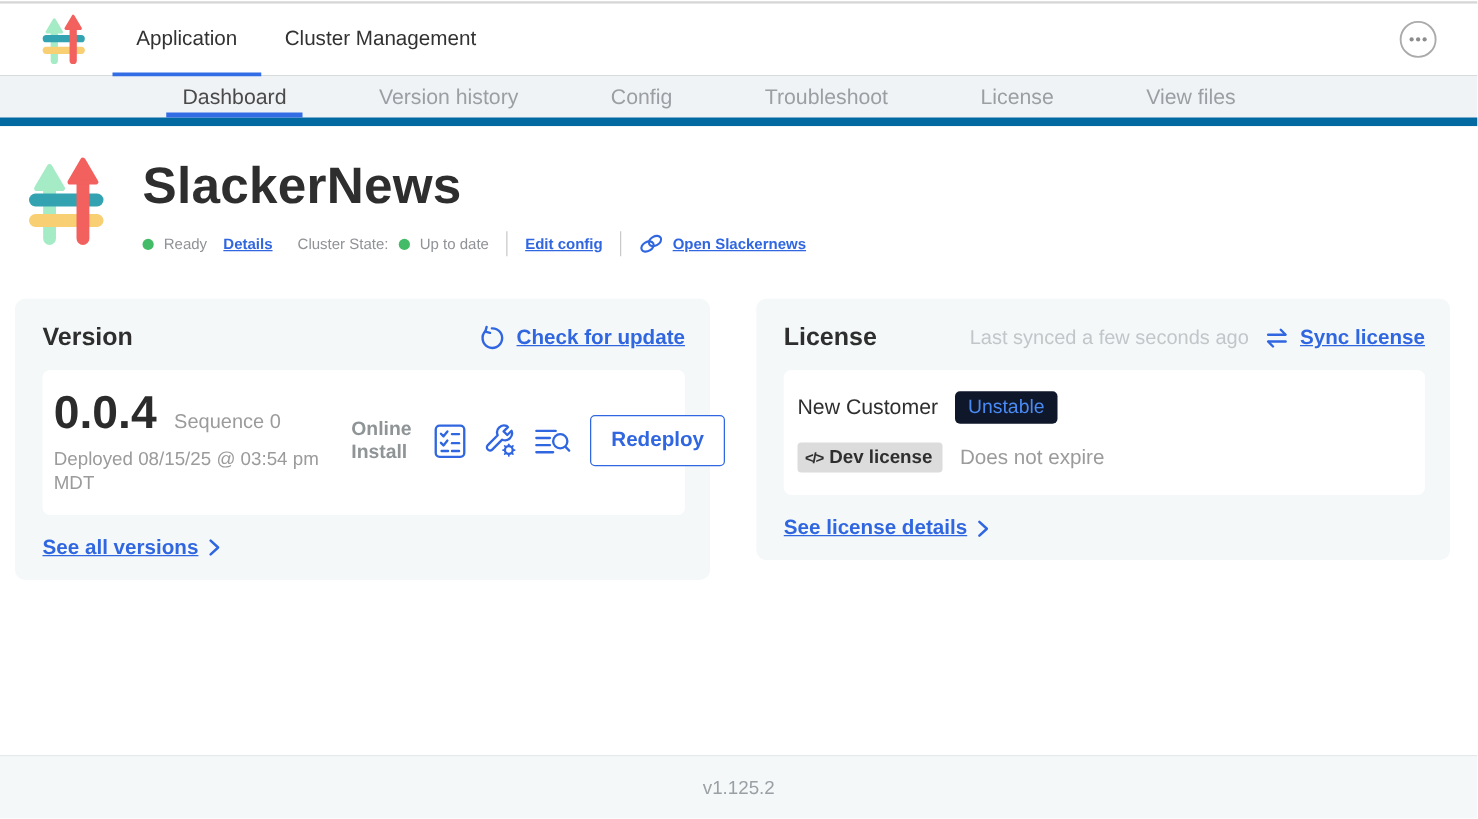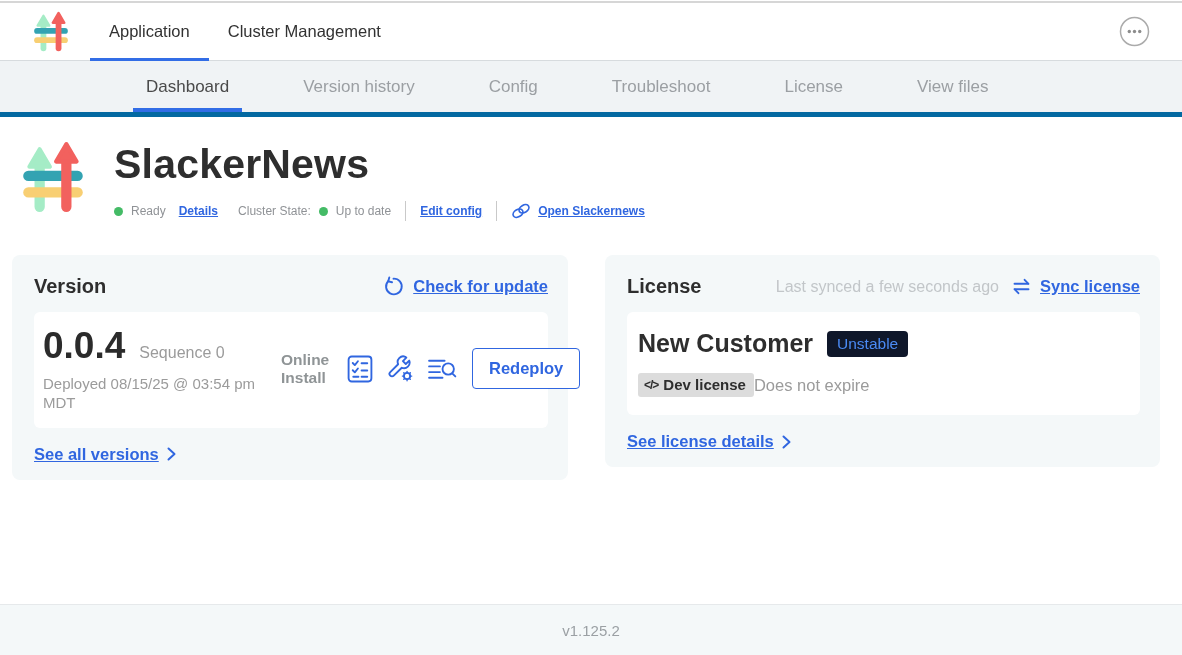--- a/index.html
+++ b/index.html
@@ -22,21 +22,21 @@
   .browser-strip{height:3px;background:#fff;border-bottom:2px solid #d6d6d6;flex:none;}
   
   .app-header{height:58px;background:#fff;border-bottom:1px solid #d7dbde;display:flex;align-items:stretch;padding-left:33px;flex:none;}
   .brand{display:flex;align-items:center;}
   .header-tabs{display:flex;margin-left:21px;}
   .header-tab{position:relative;display:flex;align-items:center;padding:0 19px;font-size:16.5px;color:var(--dark);cursor:pointer;}
   .header-tab.active::after{content:"";position:absolute;left:0;right:0;bottom:-1px;height:3px;background:var(--underline-blue);}
   .header-right{margin-left:auto;display:flex;align-items:center;padding-right:32px;}
   .ellipsis-btn{width:31px;height:31px;border-radius:50%;background:#fff;border:none;cursor:pointer;display:flex;align-items:center;justify-content:center;padding:0;}
   
-  .subnav{height:56px;background:var(--subnav-bg);border-bottom:5px solid #0369a1;display:flex;padding-left:146px;gap:74px;flex:none;}
+  .subnav{height:40px;background:var(--subnav-bg);border-bottom:7px solid #0369a1;display:flex;padding-left:146px;gap:74px;flex:none;}
   .subnav-item{position:relative;display:flex;align-items:center;font-size:17px;color:#9b9fa3;cursor:pointer;}
   .subnav-item.active{color:#4a4a4a;}
   .subnav-item.active::after{content:"";position:absolute;left:-13px;right:-13px;bottom:0;height:4px;background:var(--underline-blue);}
   
   .main{flex:1;background:#fff;}
   .app-block{display:flex;padding:22px 0 0 22px;}
   .app-info{margin-left:30px;padding-top:2px;}
   .app-title{font-size:41px;font-weight:bold;color:#2e2e2e;letter-spacing:.2px;}
   .status-row{display:flex;align-items:center;margin-top:13px;font-size:12px;color:var(--gray);}
   .dot{width:9px;height:9px;border-radius:50%;background:var(--green-dot);flex:none;}
@@ -64,25 +64,25 @@
   .deployed-badge{display:inline-block;margin-top:9px;background:var(--badge-green);color:#fff;font-size:15.5px;padding:4px 10px 5px;border-radius:4px;}
   .deployed-at{margin-top:8px;font-size:15px;color:#9b9b9b;line-height:1.25;max-width:228px;}
   .ver-right{margin-left:auto;display:flex;align-items:center;}
   .install-type{font-size:15.5px;font-weight:bold;color:#8f9496;line-height:1.15;width:54px;margin-right:12px;}
   .ver-icons{display:flex;align-items:center;gap:13px;}
   .ver-icons .icon-btn{background:none;border:none;padding:0;cursor:pointer;display:flex;}
   .redeploy-btn{margin-left:15px;background:#fff;border:1px solid var(--link);color:var(--link);font-weight:bold;font-size:16.5px;font-family:inherit;padding:10px 16px;border-radius:4px;cursor:pointer;}
   .see-link{margin-top:17px;display:inline-flex;align-items:center;gap:8px;font-size:16.5px;}
   .inner-card.license{padding:17px 12px 18px 11px;}
   .cust-row{display:flex;align-items:center;}
-  .cust-name{font-size:25px;font-weight:bold;color:#2e2e2e;}
+  .cust-name{font-size:17px;font-weight:normal;color:#2e2e2e;}
   .unstable-badge{margin-left:14px;background:#0f172a;color:#4a8af4;font-size:15.5px;padding:4px 10px;border-radius:4px;}
   .lic-row{display:flex;align-items:center;margin-top:15px;}
   .dev-badge{display:inline-flex;align-items:center;gap:5px;background:#dcdcdc;color:#2e2e2e;font-size:15px;font-weight:bold;padding:3px 8px 4px 6px;border-radius:3px;}
-  .no-expire{font-size:16.5px;color:#9b9b9b;}
+  .no-expire{margin-left:14px;font-size:16.5px;color:#9b9b9b;}
   
   .footer{height:51px;background:var(--card-bg);border-top:1px solid #e6e9eb;display:flex;align-items:center;justify-content:center;flex:none;}
   .footer-text{color:#9ba0a4;font-size:15px;}
   svg{display:block;}
 </style>
 </head>
 <body>
 
 <div class="browser-strip"></div>
 

